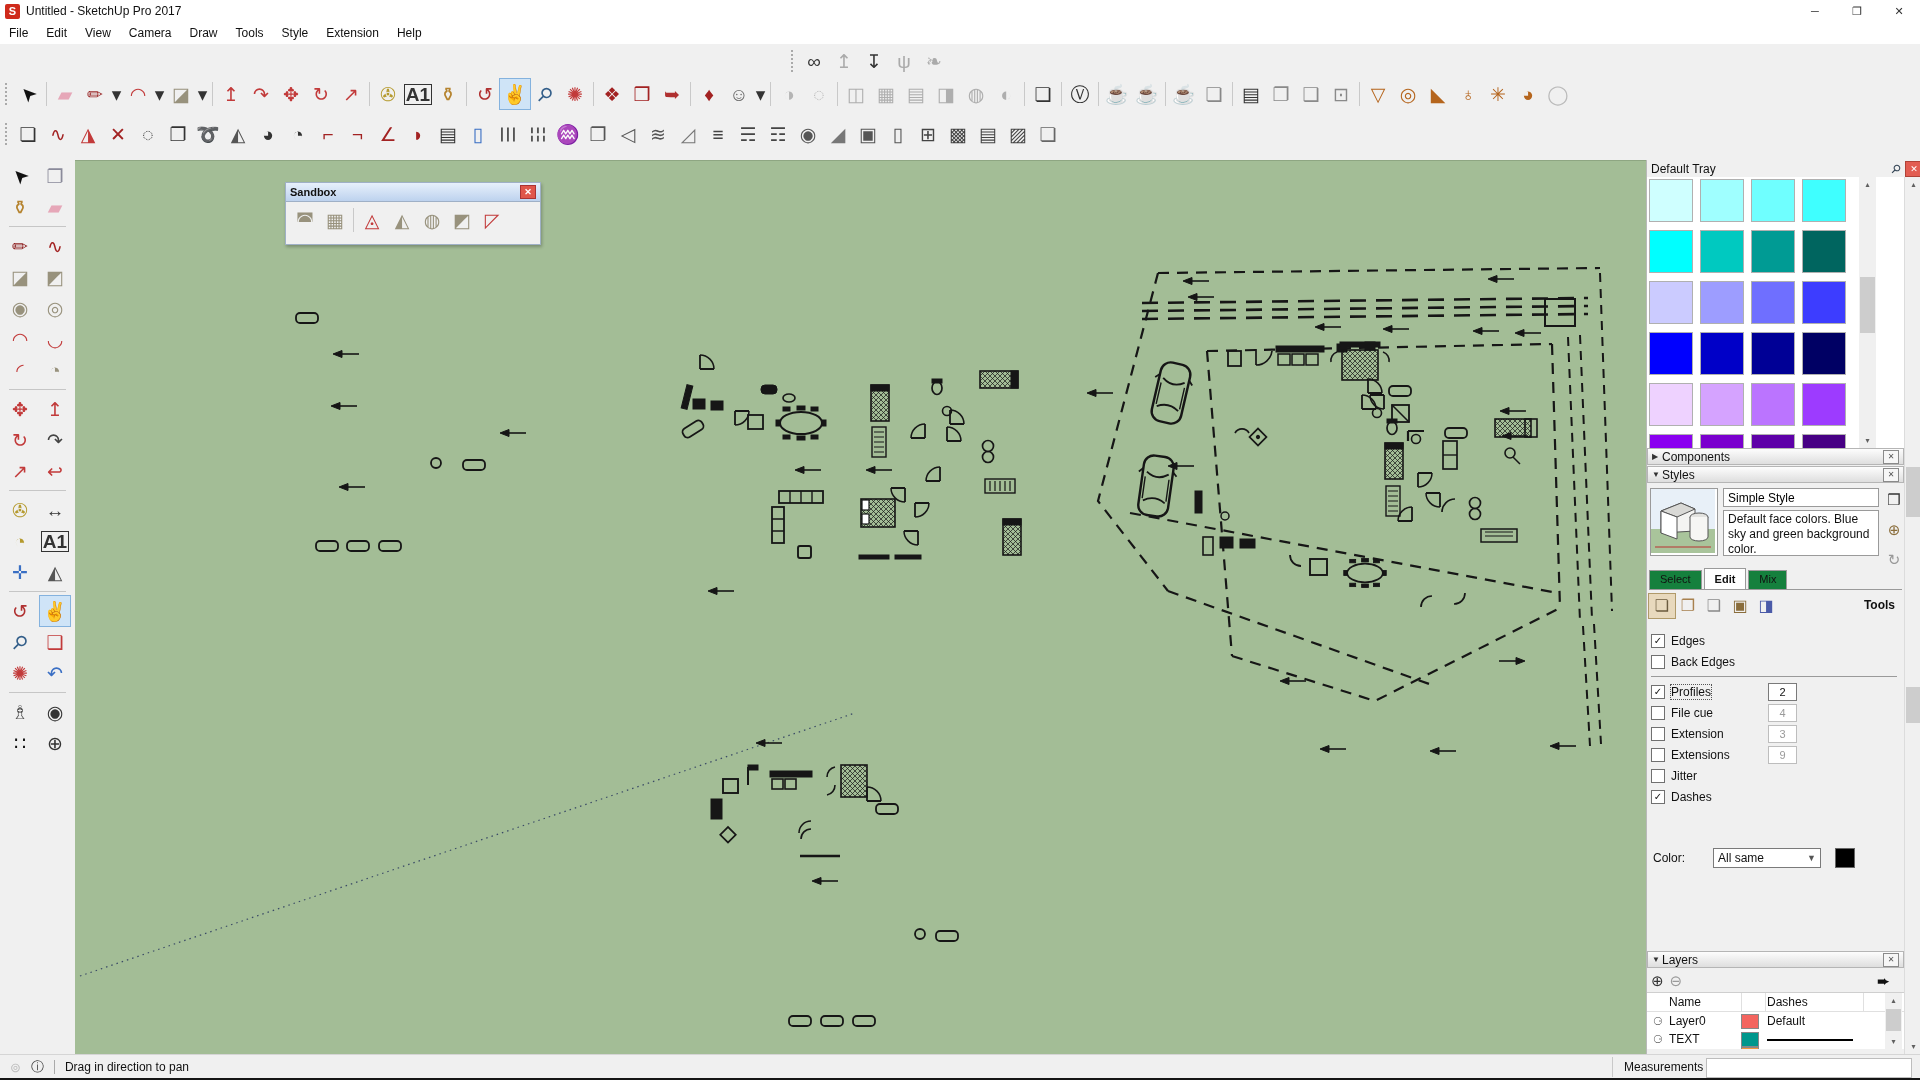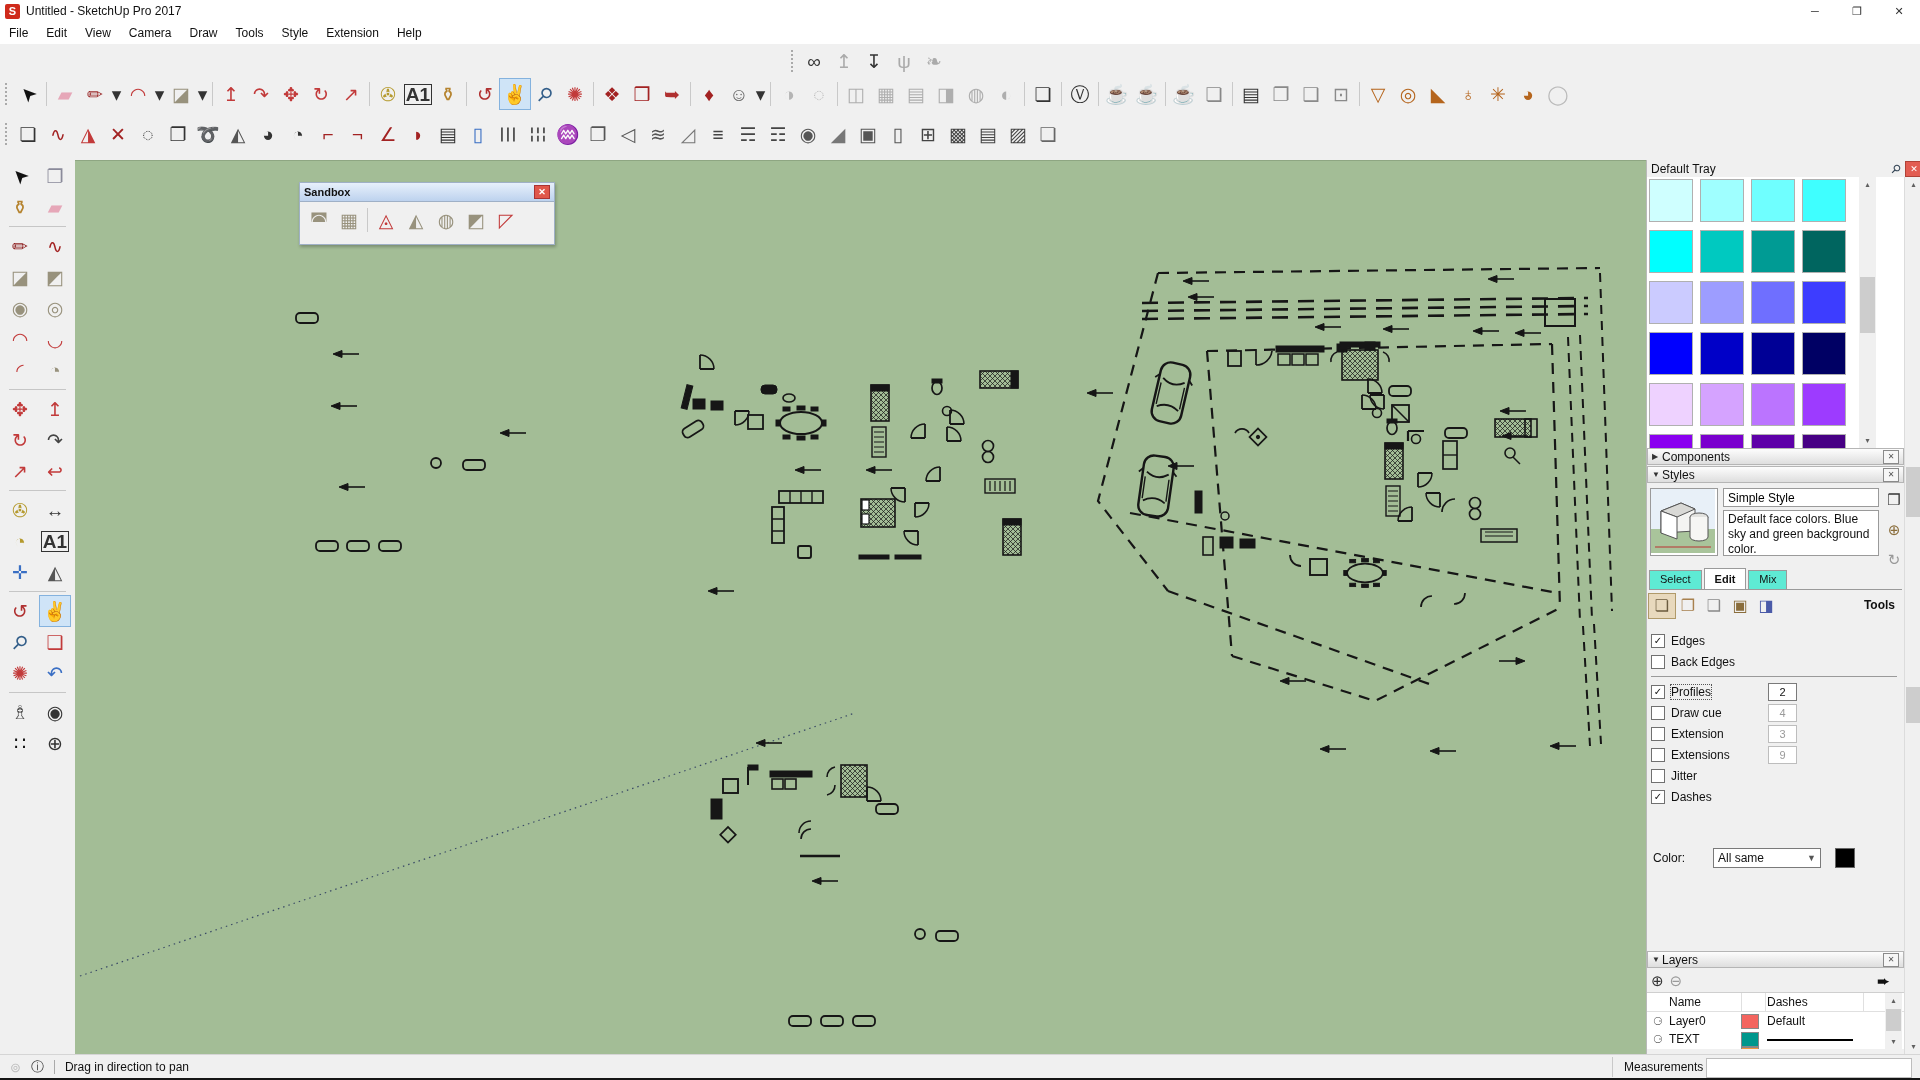--- a/index.html
+++ b/index.html
@@ -65,21 +65,21 @@
   .shdr .redx2{margin-left:auto;width:14px;height:12px;border:1px solid #8a8a8a;background:#f6f6f6;color:#555;
                font-size:8px;display:flex;align-items:center;justify-content:center}
   #style-thumb{left:3px;top:328px;width:66px;height:66px;border:1px solid #9a9a9a;background:#fff}
   .sfield{position:absolute;left:76px;width:156px;background:#fff;border:1px solid #9a9a9a;font-size:12px;
           font-family:"Liberation Sans",sans-serif;padding:1px 4px;box-sizing:border-box}
   #style-name{top:328px;height:19px}
   #style-desc{top:350px;height:46px;line-height:1.25}
   .sidebtn{position:absolute;left:238px;width:18px;height:20px;display:flex;align-items:center;justify-content:center;font-size:15px}
   #tabs{position:absolute;left:2px;top:410px;height:20px;display:flex;align-items:flex-end;width:253px;
         border-bottom:1px solid #9a9a9a;box-sizing:border-box}
-  .tab{padding:2px 10px 3px;font-size:11px;border:1px solid #9a9a9a;border-bottom:none;background:#5eead4;
+  .tab{padding:2px 10px 3px;font-size:11px;border:1px solid #9a9a9a;border-bottom:none;background:#15803d;
        margin-right:2px;height:13px}
   .tab.active{background:#fff;font-weight:bold;padding-top:4px}
   #editicons{position:absolute;left:2px;top:434px;display:flex;align-items:center;width:250px}
   #editicons .tbtn{width:26px;height:24px}
   #editicons .tbtn .g{font-size:16px}
   #editicons .tbtn.active{background:#e8d9bd;outline:1px solid #b09a6a}
   #pane-label{position:absolute;right:26px;top:438px;font-weight:bold;font-size:12px}
   #checks{position:absolute;left:4px;top:470px;width:246px}
   .crow{display:flex;align-items:center;height:21px}
   .cb{width:12px;height:12px;border:1px solid #707070;background:#fff;font-size:10px;line-height:11px;
@@ -831,21 +831,21 @@
         <use href="#arr" transform="translate(1427,275)"></use>
     <use href="#arr" transform="translate(1245,588)"></use>
         <use href="#arr" transform="translate(1355,590)"></use>
     <use href="#arr" transform="translate(1475,585)"></use>
         <use href="#arr" transform="translate(1093,305)"></use>
     <use href="#arr" transform="translate(1205,520)"></use>
         <use href="#arr" transform="translate(1450,500) rotate(180)"></use>
   </g>
 </svg>
 
-  <div class="abs" id="sandbox" style="left:224px;top:21px">
+  <div class="abs" id="sandbox" style="left:210px;top:21px">
     <div id="sandbox-title">
       <span>Sandbox</span>
       <div id="sandbox-close">✕</div>
     </div>
     <div id="sandbox-icons">
         <div class="tbtn">
           <span class="g" style="color: rgb(152, 146, 125);">◚</span>
         </div>
         <div class="tbtn">
           <span class="g" style="color: rgb(152, 146, 125);">▦</span>
@@ -971,21 +971,21 @@
         <span class="clabel">Back Edges</span>
       </div>
       <div class="chr"></div>
       <div class="crow">
         <div class="cb">✓</div>
         <span class="clabel focus">Profiles</span>
         <div class="vbox">2</div>
       </div>
       <div class="crow">
         <div class="cb"></div>
-        <span class="clabel">Draw cue</span>
+        <span class="clabel">File cue</span>
         <div class="vbox dis">4</div>
       </div>
       <div class="crow">
         <div class="cb"></div>
         <span class="clabel">Extension</span>
         <div class="vbox dis">3</div>
       </div>
       <div class="crow">
         <div class="cb"></div>
         <span class="clabel">Extensions</span>

